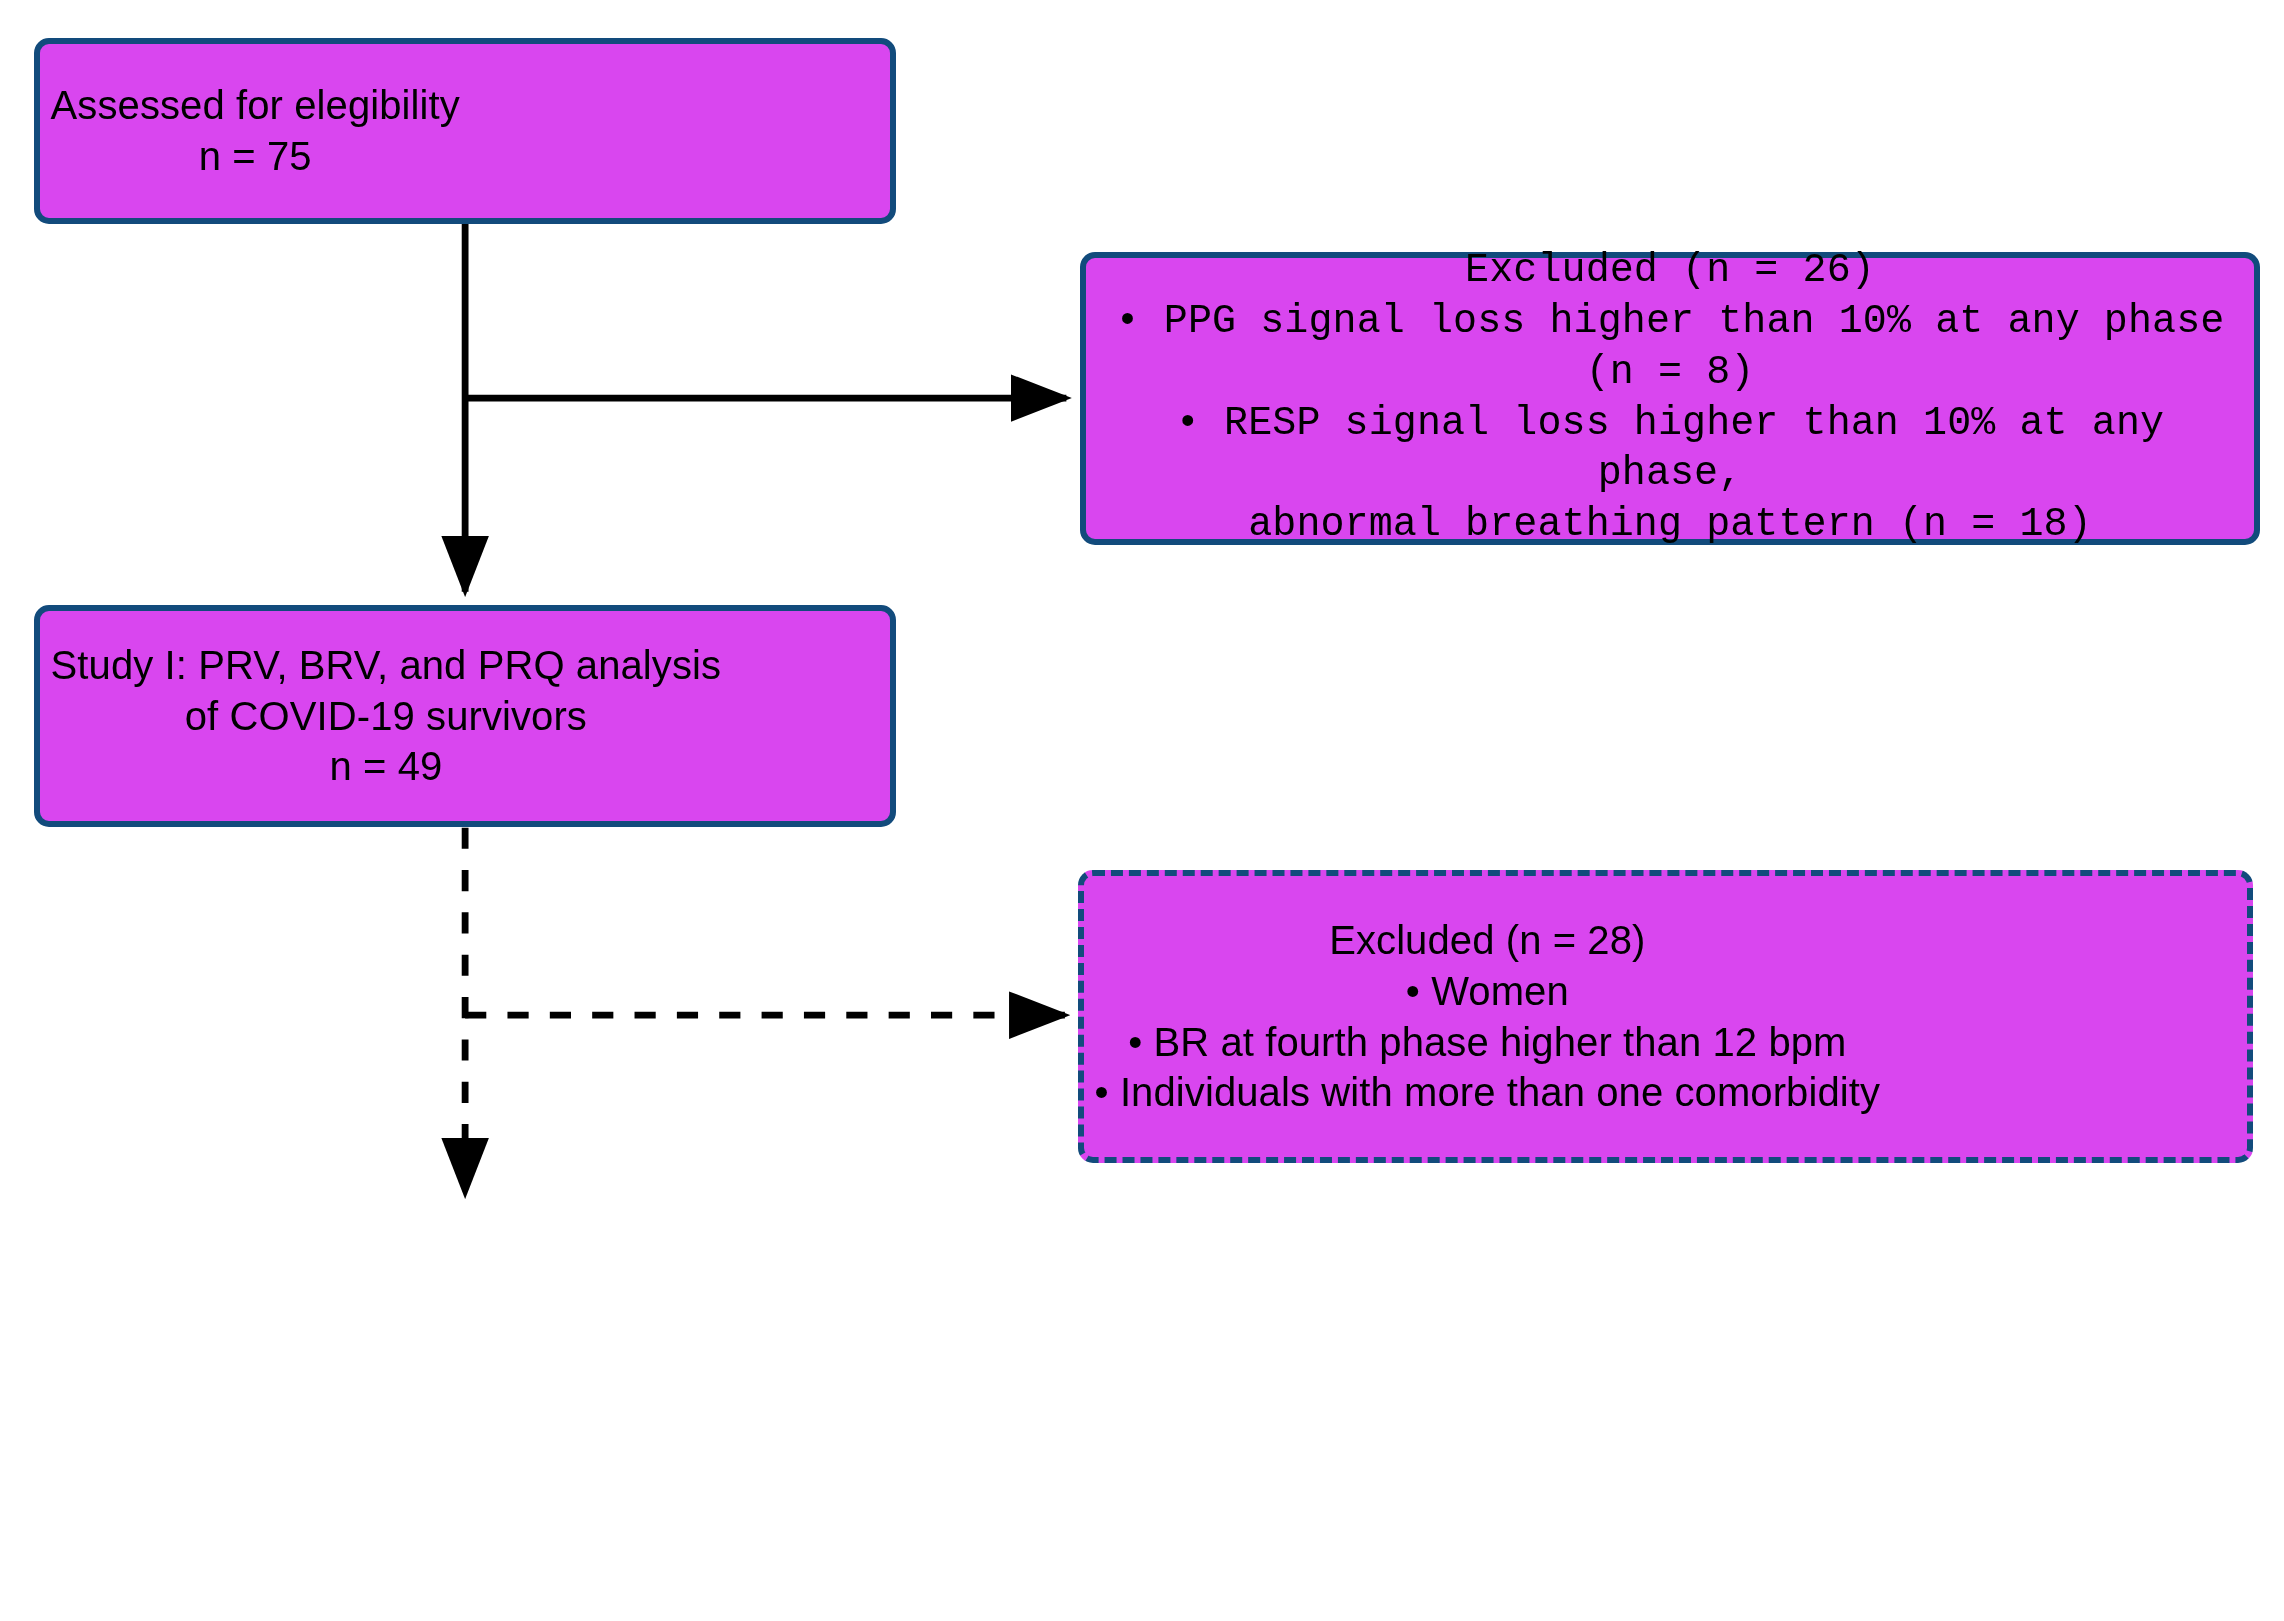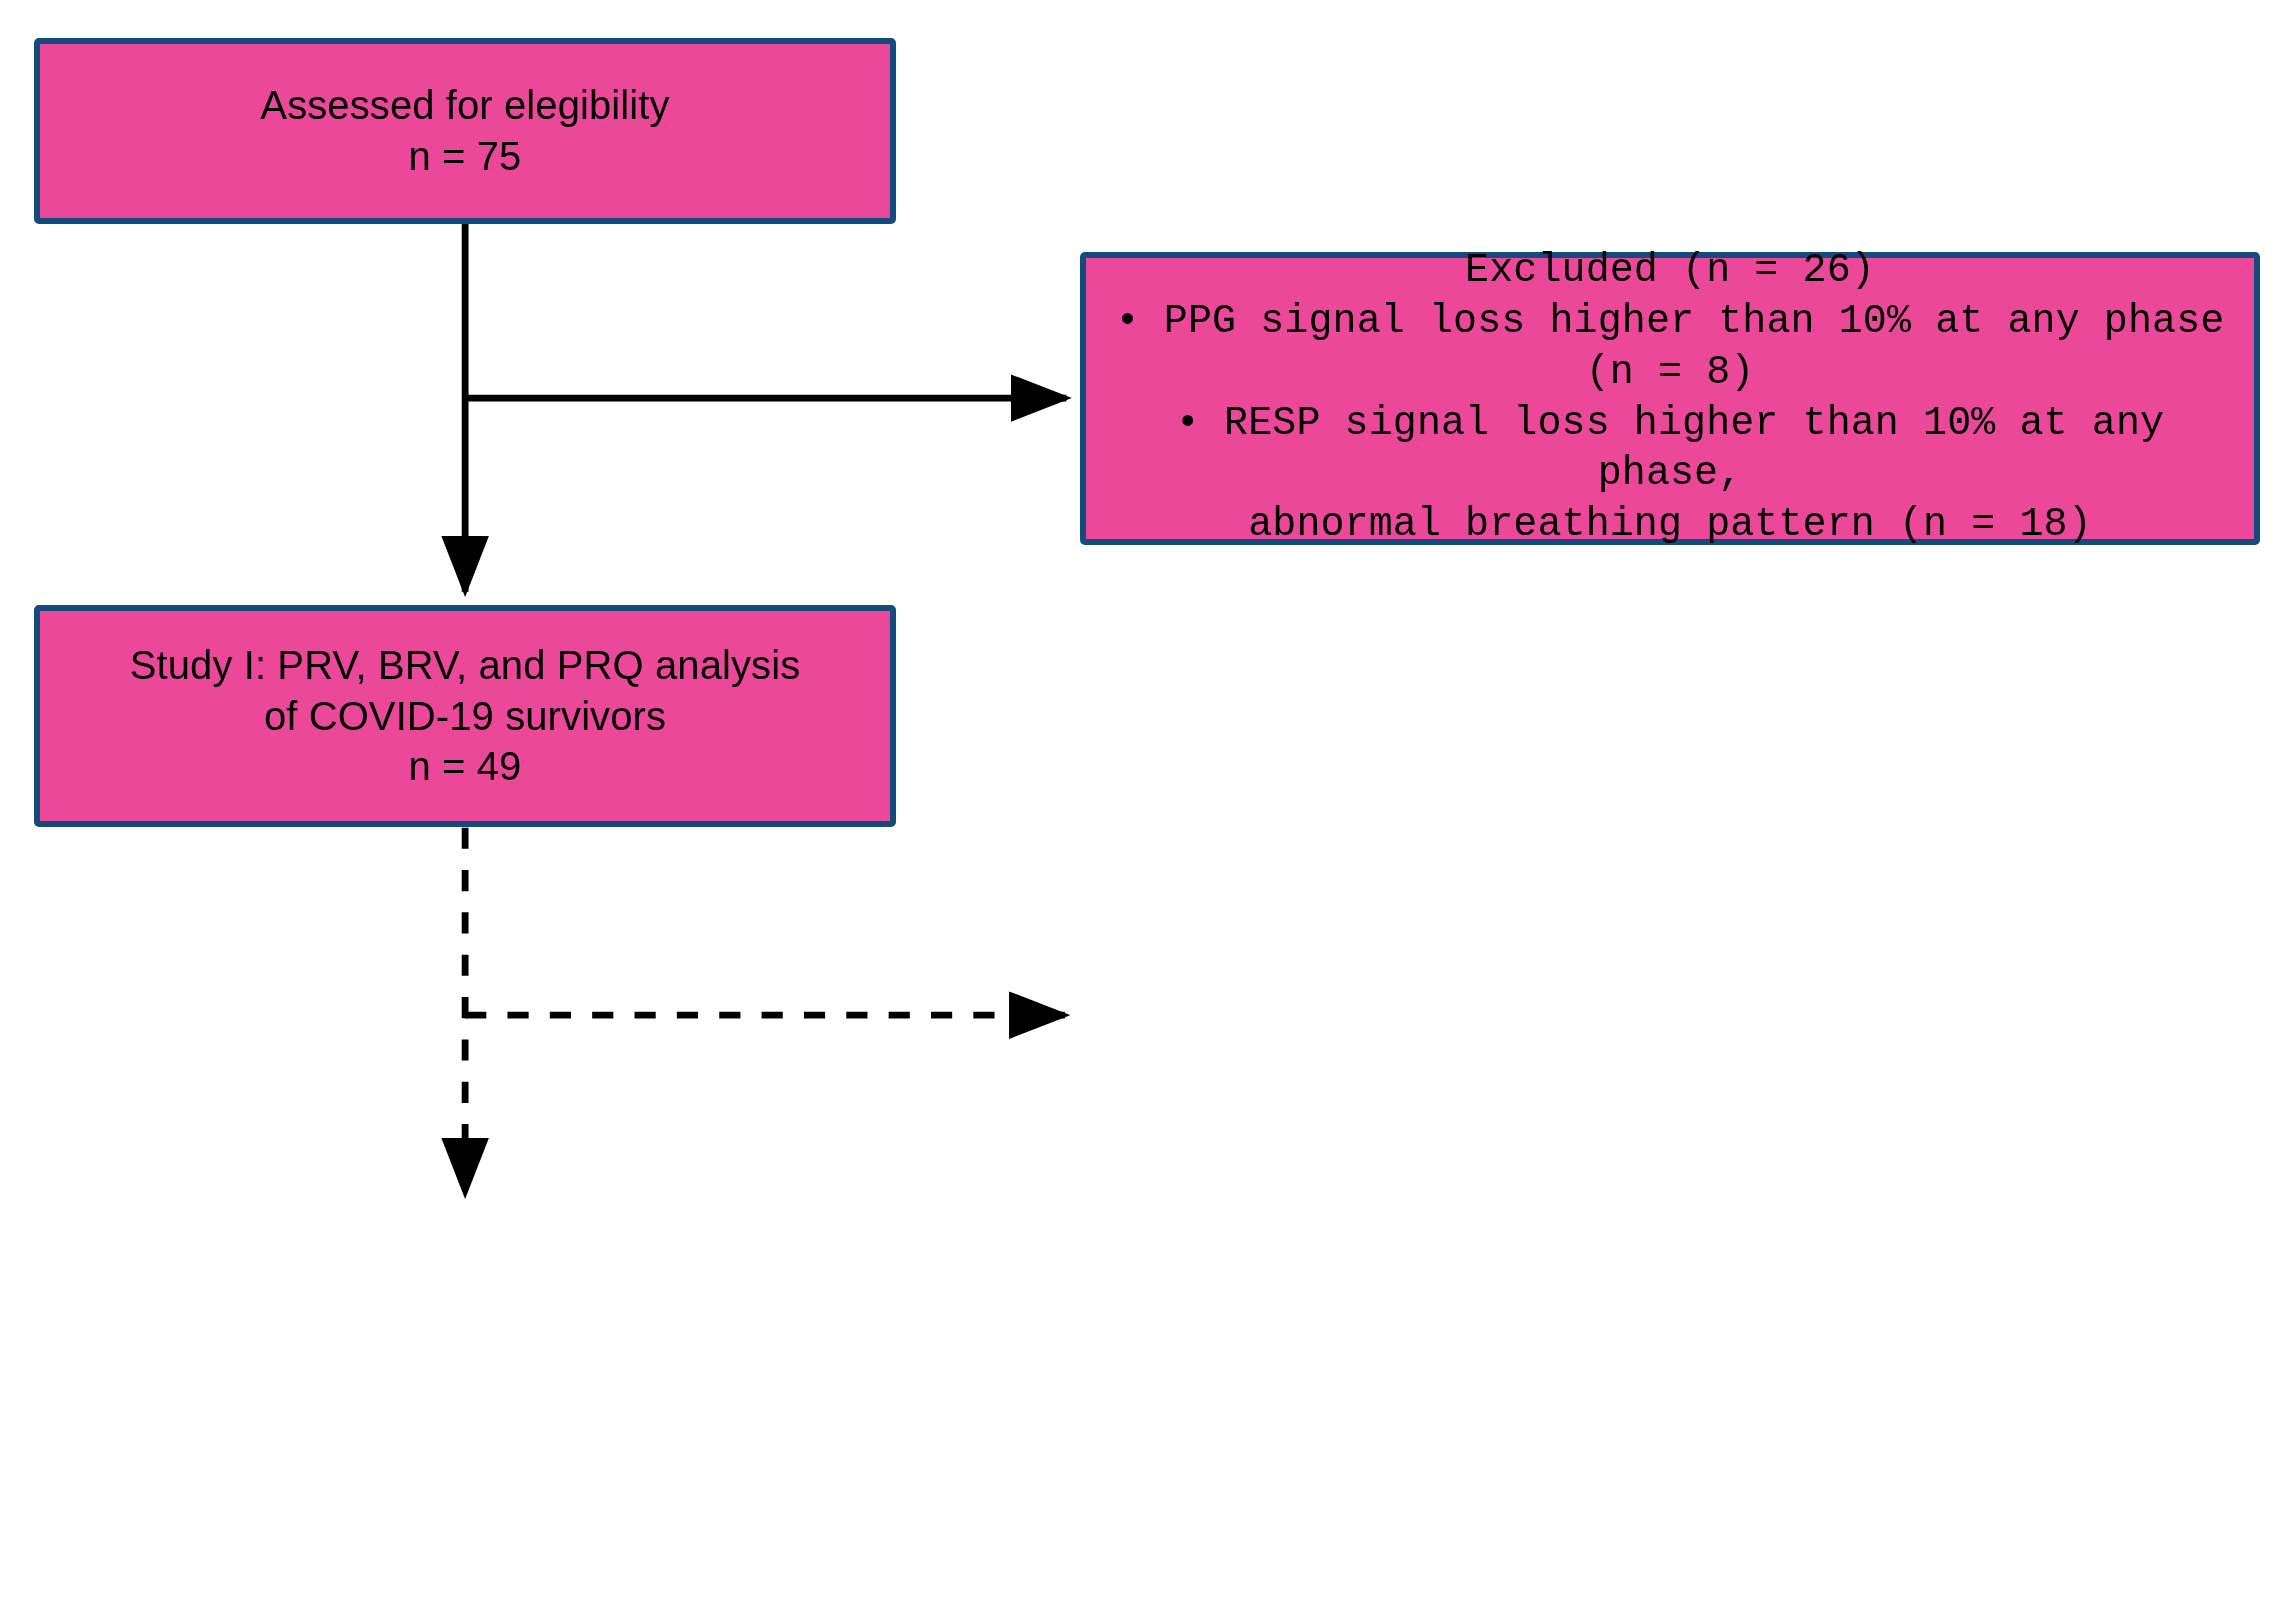--- a/index.html
+++ b/index.html
@@ -24,26 +24,26 @@
   .flow-svg {
     position: absolute;
     left: 0; top: 0;
     width: 2284px;
     height: 1622px;
     pointer-events: none;
   }
   .node {
     position: absolute;
     box-sizing: border-box;
-    background: #ec4899;
+    background: #d946ef;
     display: flex;
     align-items: center;
-    justify-content: center;
+    justify-content: flex-start;
     text-align: center;
-    border-radius: 5px;
+    border-radius: 15px;
   }
   .node .node-text {
     font-size: 40px;
     line-height: 1.27;
     letter-spacing: 0.1px;
     white-space: pre-line;
     padding: 0 10.6px;
   }
   .node.solid {
     border: 6.8px solid #124b7c;
@@ -115,16 +115,22 @@
 • RESP signal loss higher than 10% at any phase,
 abnormal breathing pattern (n = 18)</div>
   </div>
 
   <div class="node solid" id="node-study-1">
     <div class="node-text">Study I: PRV, BRV, and PRQ analysis
 of COVID-19 survivors
 n = 49</div>
   </div>
 
+  <div class="node dashed" id="node-excluded-2">
+    <div class="node-text">Excluded (n = 28)
+• Women
+• BR at fourth phase higher than 12 bpm
+• Individuals with more than one comorbidity</div>
+  </div>
 
 
 </div>
 
 
 </body></html>

